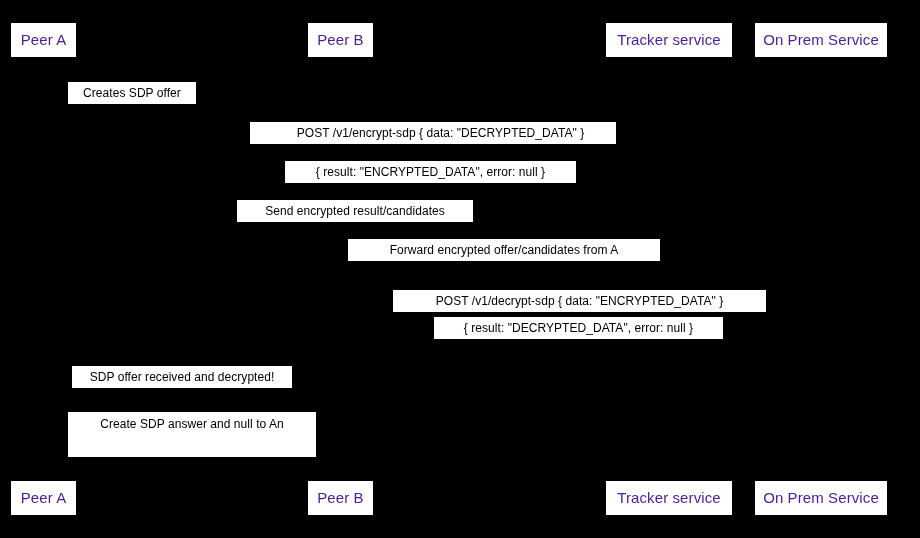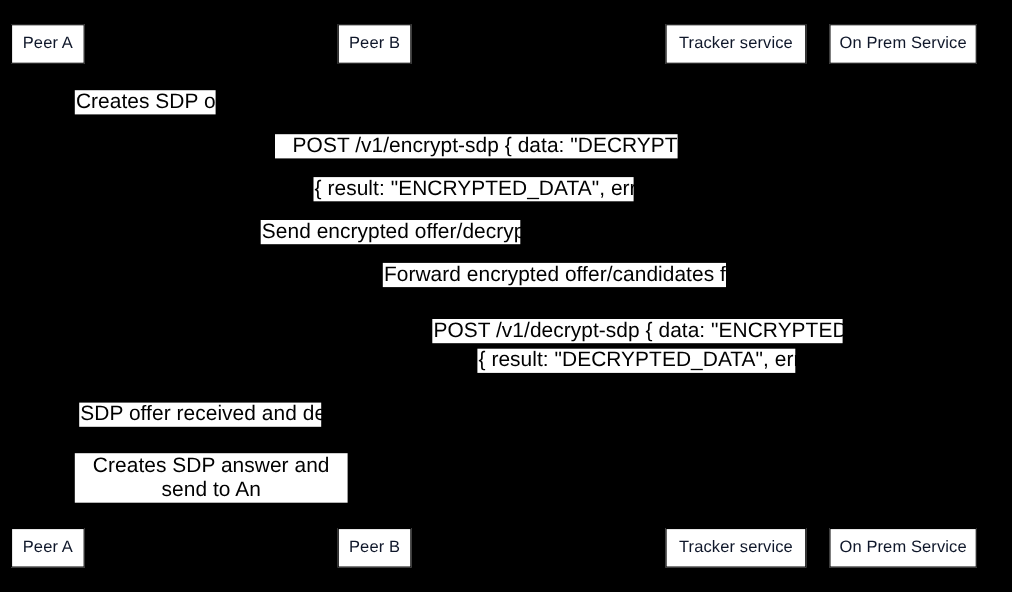--- a/index.html
+++ b/index.html
@@ -13,41 +13,41 @@
     width: 920px;
     height: 538px;
     background: #000000;
     overflow: hidden;
     font-family: "Liberation Sans", sans-serif;
     -webkit-font-smoothing: antialiased;
   }
   .participant {
     position: absolute;
     background: #ffffff;
-    color: #0f172a;
+    color: #4c1d95;
     border: 1px solid #000000;
     box-sizing: border-box;
     display: flex;
     align-items: center;
     justify-content: center;
     font-size: 15px;
     line-height: 1.1;
     white-space: nowrap;
     letter-spacing: 0.1px;
   }
   .lifeline {
     position: absolute;
     width: 1px;
     background: #000000;
   }
   .msg {
     position: absolute;
     background: #ffffff;
     color: #000000;
-    font-size: 19px;
+    font-size: 12px;
     line-height: 22px;
     height: 22px;
     white-space: nowrap;
     padding: 0 1px;
     box-sizing: border-box;
     text-align: center;
     letter-spacing: 0.05px;
   }
   .msg.two-line {
     height: 45px;
@@ -90,32 +90,32 @@
   <div class="arrow" style="left:340px; top:262px; width:328px;"></div>
   <div class="arrow" style="left:340px; top:301px; width:481px;"></div>
   <div class="arrow" style="left:340px; top:340px; width:481px;"></div>
 
   <div class="msg" style="left:68px; top:82px; width:128px;">Creates SDP offer</div>
 
   <div class="msg" style="left:250px; top:122px; width:366px;padding-left:16px;">POST /v1/encrypt-sdp { data: "DECRYPTED_DATA" }</div>
 
   <div class="msg" style="left:285px; top:161px; width:291px;">{ result: "ENCRYPTED_DATA", error: null }</div>
 
-  <div class="msg" style="left:237px; top:200px; width:236px;">Send encrypted offer/decrypted</div>
+  <div class="msg" style="left:237px; top:200px; width:236px;">Send encrypted result/candidates</div>
 
   <div class="msg" style="left:348px; top:239px; width:312px;">Forward encrypted offer/candidates from A</div>
 
   <div class="msg" style="left:393px; top:278px; width:373px;margin-top:12px;">POST /v1/decrypt-sdp { data: "ENCRYPTED_DATA" }</div>
 
   <div class="msg" style="left:434px; top:317px; width:289px;">{ result: "DECRYPTED_DATA", error: null }</div>
 
   <div class="msg" style="left:72px; top:366px; width:220px;">SDP offer received and decrypted!</div>
 
   <div class="msg two-line" style="left:68px; top:412px; width:248px;">
-    <div>Creates SDP answer and send to An</div>
+    <div>Create SDP answer and null to An</div>
   </div>
 
   <div class="participant" style="left:10px; top:480px; width:67px; height:36px;">
     <span>Peer A</span>
   </div>
   <div class="participant" style="left:307px; top:480px; width:67px; height:36px;">
     <span>Peer B</span>
   </div>
   <div class="participant" style="left:605px; top:480px; width:128px; height:36px;">
     <span>Tracker service</span>

